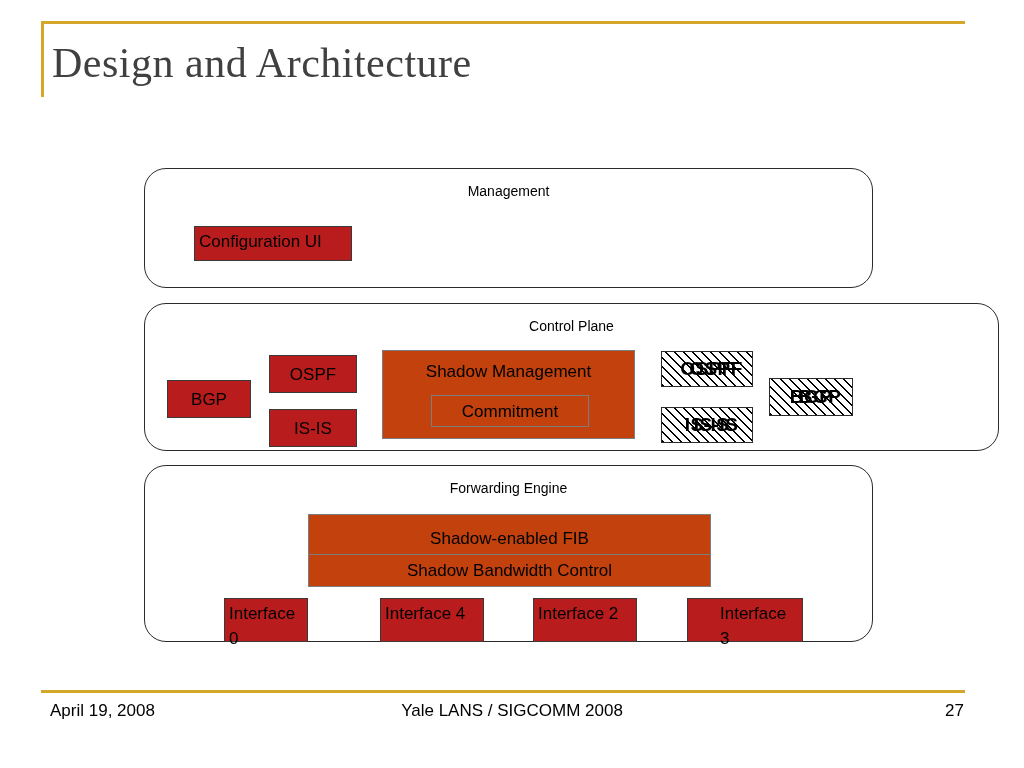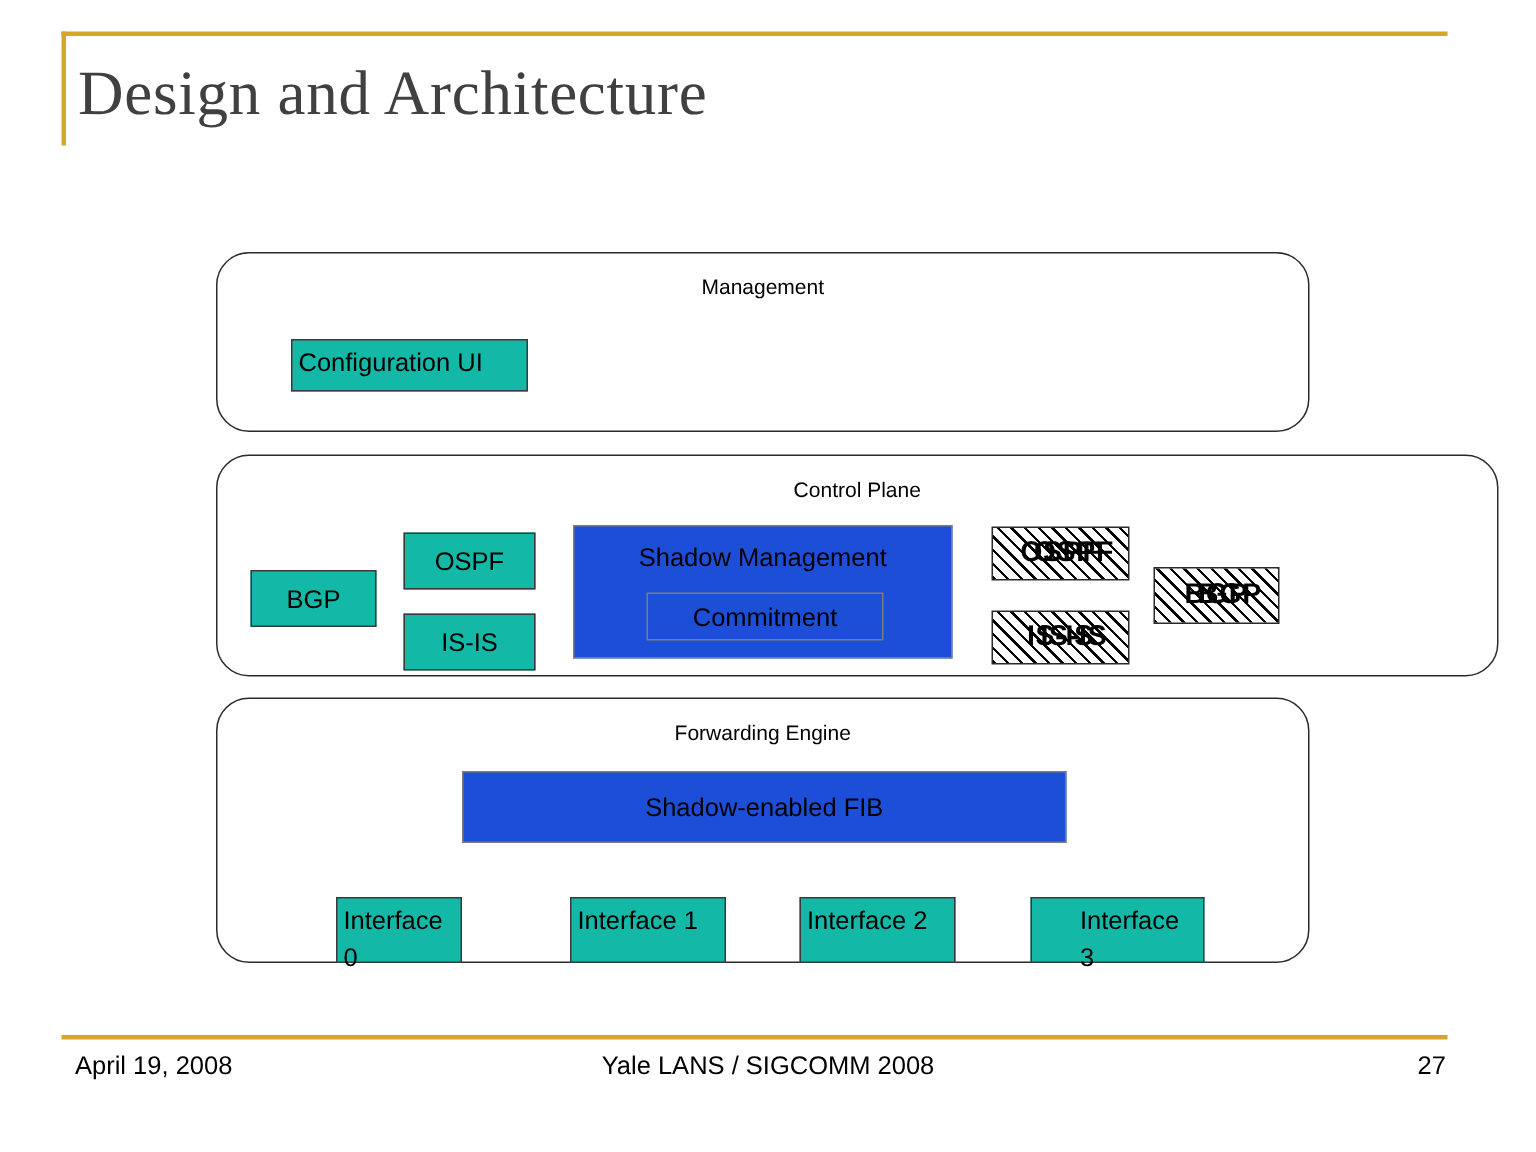--- a/index.html
+++ b/index.html
@@ -87,41 +87,41 @@
     top: 465px;
     width: 729px;
     height: 177px;
   }
 
   
   .box {
     position: absolute;
     box-sizing: border-box;
     border: 1.6px solid #3a3a3a;
-    background: #14b8a6;
+    background: #b91c1c;
     font-size: 17px;
     color: #000000;
     text-align: center;
     overflow: visible;
     white-space: normal;
     line-height: 23px;
   }
   .box.centered {
     display: flex;
     align-items: center;
     justify-content: center;
   }
   
   .box.overflow-text {
     padding: 2px 4px 0 4px;
     line-height: 25px;
   }
 
   .box.gray {
-    background: #1d4ed8;
+    background: #c2410c;
     border: 1.6px solid #7d7d7d;
   }
 
   
   .hatch {
     position: absolute;
     box-sizing: border-box;
     border: 1.6px solid #2b2b2b;
     background-color: #ffffff;
     background-image: repeating-linear-gradient(
@@ -220,24 +220,25 @@
       <div class="dbl">BGP</div>
       <div class="dbl shift">BGP</div>
     </div>
   </div>
 
   <div class="layer" id="layer-forwarding">
     <div class="layer-title">Forwarding Engine</div>
 
     <div class="box gray centered" style="left: 163px; top: 48px; width: 403px; height: 48px;">Shadow-enabled FIB</div>
 
+    <div class="box gray centered" style="left: 163px; top: 88px; width: 403px; height: 33px;">Shadow Bandwidth Control</div>
   </div>
 
   <div class="box overflow-text" style="left: 224px; top: 598px; width: 84px; height: 44px; text-align:left;">Interface 0</div>
-  <div class="box overflow-text" style="left: 380px; top: 598px; width: 104px; height: 44px; text-align:left;">Interface 1</div>
+  <div class="box overflow-text" style="left: 380px; top: 598px; width: 104px; height: 44px; text-align:left;">Interface 4</div>
   <div class="box overflow-text" style="left: 533px; top: 598px; width: 104px; height: 44px; text-align:left;">Interface 2</div>
   <div class="box overflow-text" style="left: 687px; top: 598px; width: 116px; height: 44px; text-align:left;padding-left:32px;">Interface 3</div>
 
 </div>
 
 <div id="footer-rule"></div>
 <div class="footer-text" id="footer-date">April 19, 2008</div>
 <div class="footer-text" id="footer-center">Yale LANS / SIGCOMM 2008</div>
 <div class="footer-text" id="footer-page">27</div>
 

